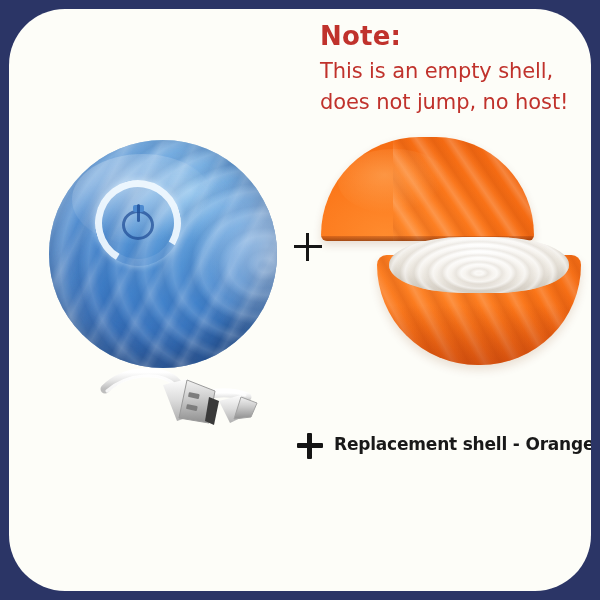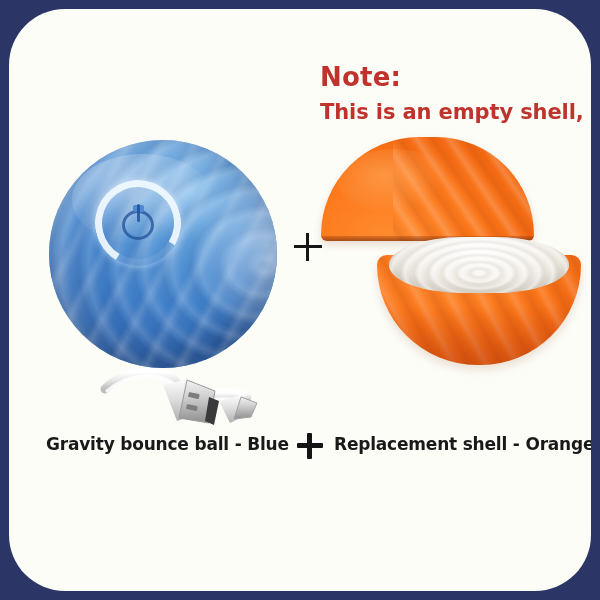--- a/index.html
+++ b/index.html
@@ -27,32 +27,31 @@
   }
 
   
   #note-block {
     position: absolute;
     left: 311px;
     top: 12px;
     width: 270px;
     color: #c0322c;
     z-index: 20;
-    margin-top: 41px;
   }
   #note-title {
     font-size: 26px;
     font-weight: 600;
     letter-spacing: 0.2px;
     line-height: 1.2;
     margin-bottom: 4px;
   }
   .note-line {
     font-size: 21px;
-    font-weight: 700;
+    font-weight: 400;
     line-height: 1.48;
     letter-spacing: -0.1px;
     white-space: nowrap;
   }
 
   
   #blue-ball-wrap {
     position: absolute;
     left: 40px;
     top: 131px;
@@ -317,20 +316,21 @@
   #caption-right { left: 325px; text-align: right; }
 </style>
 </head>
 <body>
 
 <div id="product-card">
 
   <div id="note-block">
     <div id="note-title">Note:</div>
     <div class="note-line">This is an empty shell,</div>
+    <div class="note-line">does not jump, no host!</div>
   </div>
 
   <div id="blue-ball-wrap">
     <div id="blue-ball">
       <div class="swirl"></div>
       <div class="swirl2"></div>
       <div class="gloss"></div>
       <div class="edge-light"></div>
     </div>
     <div id="power-button">
@@ -394,21 +394,20 @@
   <div id="shell-bottom">
     <div class="bowl">
       <div class="ridges"></div>
       <div class="shade"></div>
     </div>
     <div class="liner">
       <div class="rings"></div>
     </div>
   </div>
 
-  <div class="caption" id="caption-left">Gravity bounce ball - Blue</div>
 
   <div id="plus-caption">
     <div class="h"></div>
     <div class="v"></div>
   </div>
 
   <div class="caption" id="caption-right">Replacement shell - Orange</div>
 
 </div>
 

